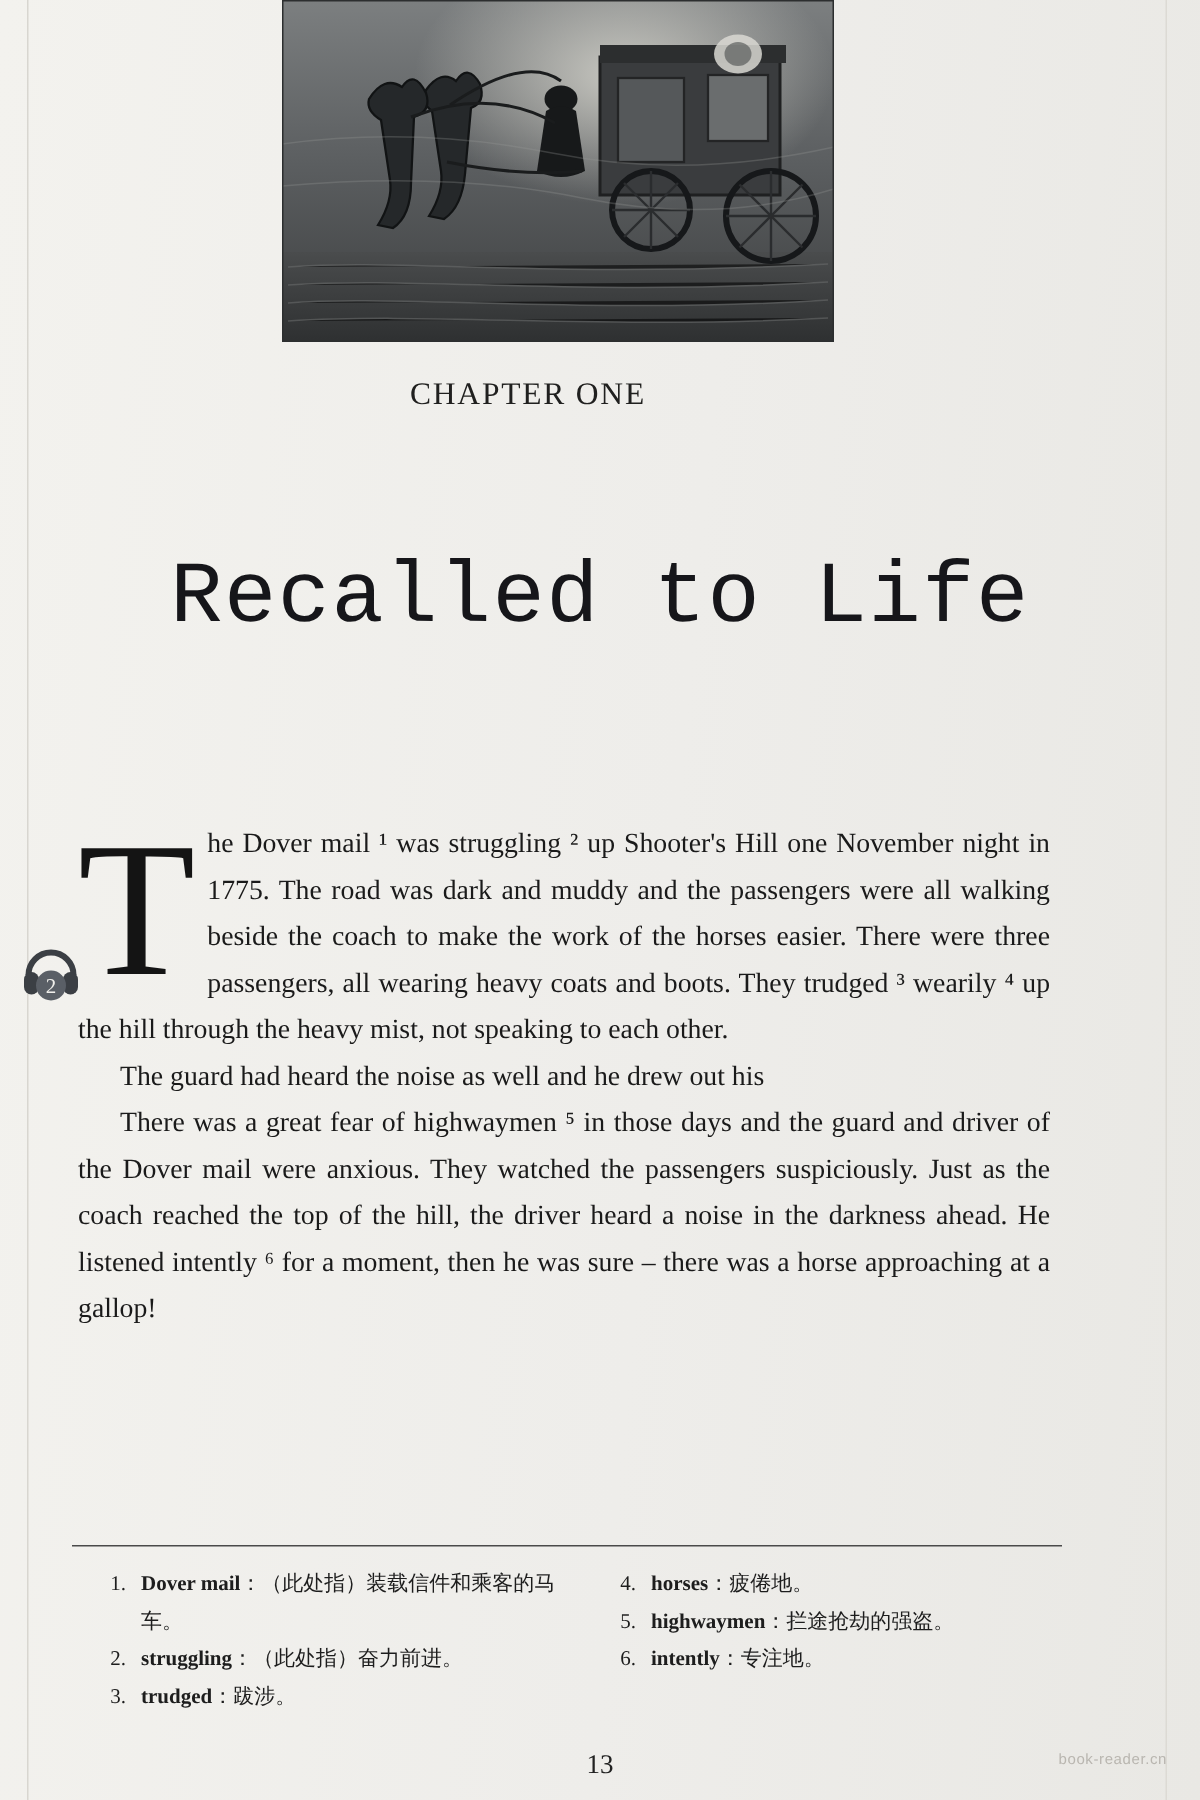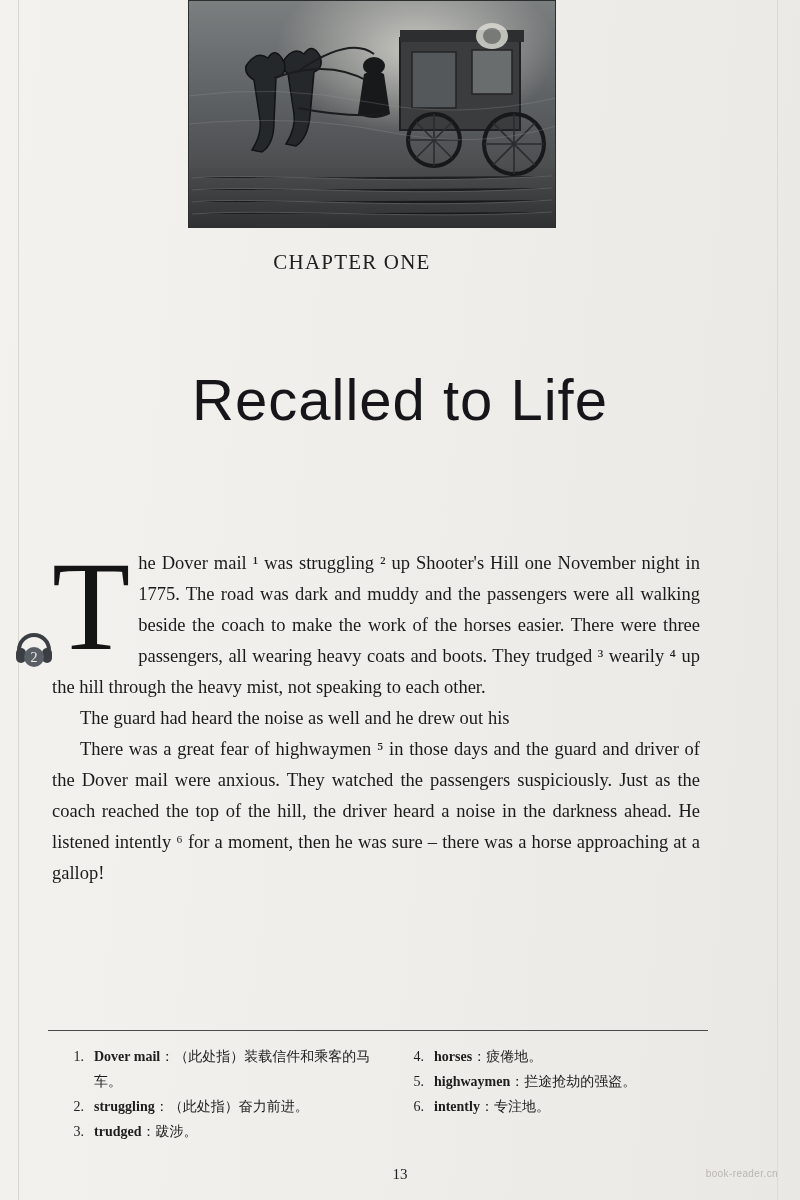--- a/index.html
+++ b/index.html
@@ -62,21 +62,21 @@
     color: #20201f;
   }
 
   
   .chapter-title {
     position: absolute;
     top: 368px;
     left: 0;
     width: 800px;
     text-align: center;
-    font-family: Liberation Sans, sans-serif;
+    font-family: Liberation Mono, monospace;
     font-size: 58px;
     font-weight: 400;
     letter-spacing: 1px;
     color: #16161a;
     line-height: 1.1;
   }
 
   
   .audio-icon {
     position: absolute;
@@ -154,21 +154,21 @@
   }
 
   
   .page-number {
     position: absolute;
     left: 0;
     top: 1166px;
     width: 800px;
     text-align: center;
     font-family: "Liberation Serif", serif;
-    font-size: 15px;
+    font-size: 18px;
     color: #222;
   }
   .watermark {
     position: absolute;
     right: 22px;
     top: 1168px;
     font-family: Liberation Sans, sans-serif;
     font-size: 10px;
     color: #b9b6b0;
     letter-spacing: 0.4px;

